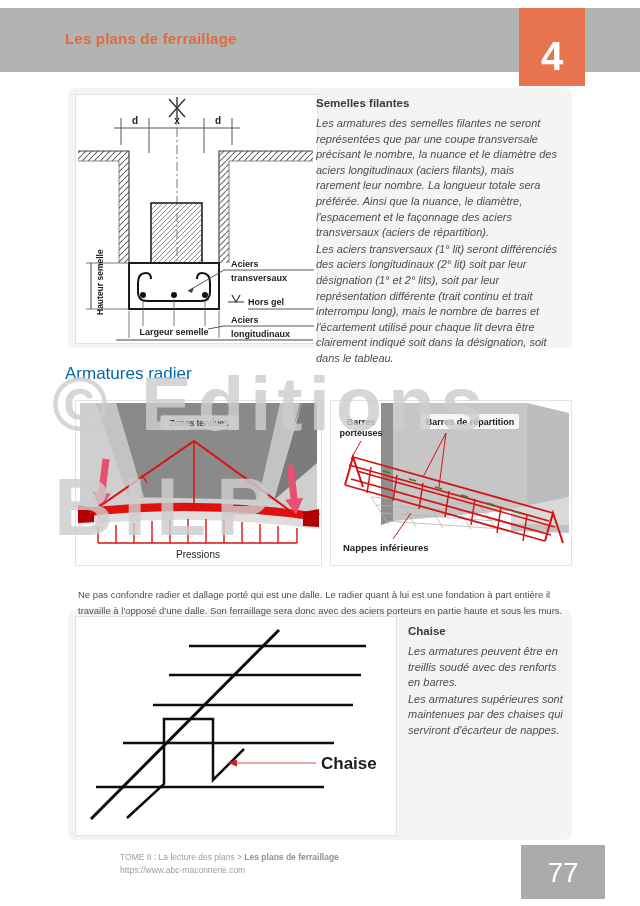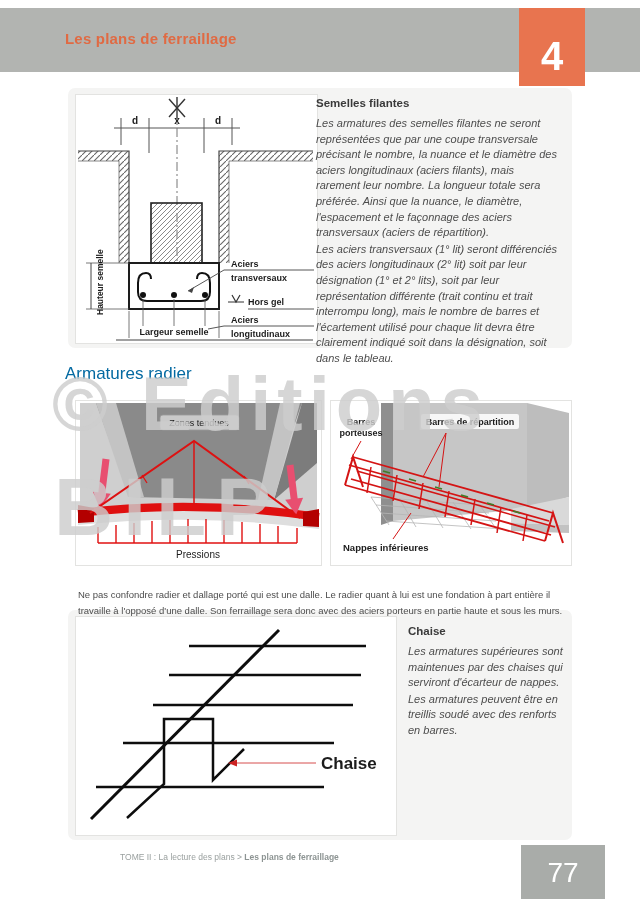--- a/index.html
+++ b/index.html
@@ -265,25 +265,26 @@
   <path d="M51,201 L88,167 L88,102 L137,102 L137,163 L168,132" fill="none" stroke="#0d0d0d" stroke-width="2.5"></path>
   <g>
     <line x1="160" y1="146" x2="240" y2="146" stroke="#cc2222" stroke-width="0.8"></line>
     <polygon points="152,146 161,142.5 161,149.5" fill="#cc2222"></polygon>
     <text x="245" y="152" font-size="17" font-weight="bold" fill="#cc2222">Chaise</text>
   </g>
 </svg>
 
 <div class="abs text-col-3 z1">
   <p class="col-head">Chaise</p>
+  <p class="body-txt">Les armatures peuvent être en treillis soudé avec des renforts en barres.</p>
   <p class="body-txt">Les armatures supérieures sont maintenues par des chaises qui serviront d'écarteur de nappes.</p>
-  <p class="body-txt">Les armatures peuvent être en treillis soudé avec des renforts en barres.</p>
 </div>
 
 <div class="abs wm wm1">© Editions</div>
 <div class="abs wm wm2">BILP</div>
 
 <div class="abs footer-txt">
   <div><span>TOME II : La lecture des plans &gt; </span><b>Les plans de ferraillage</b></div>
+  <div>https://www.abc-maconnerie.com</div>
 </div>
 <div class="abs page-num-box">
   <span>77</span>
 </div>
 
 </body></html>

